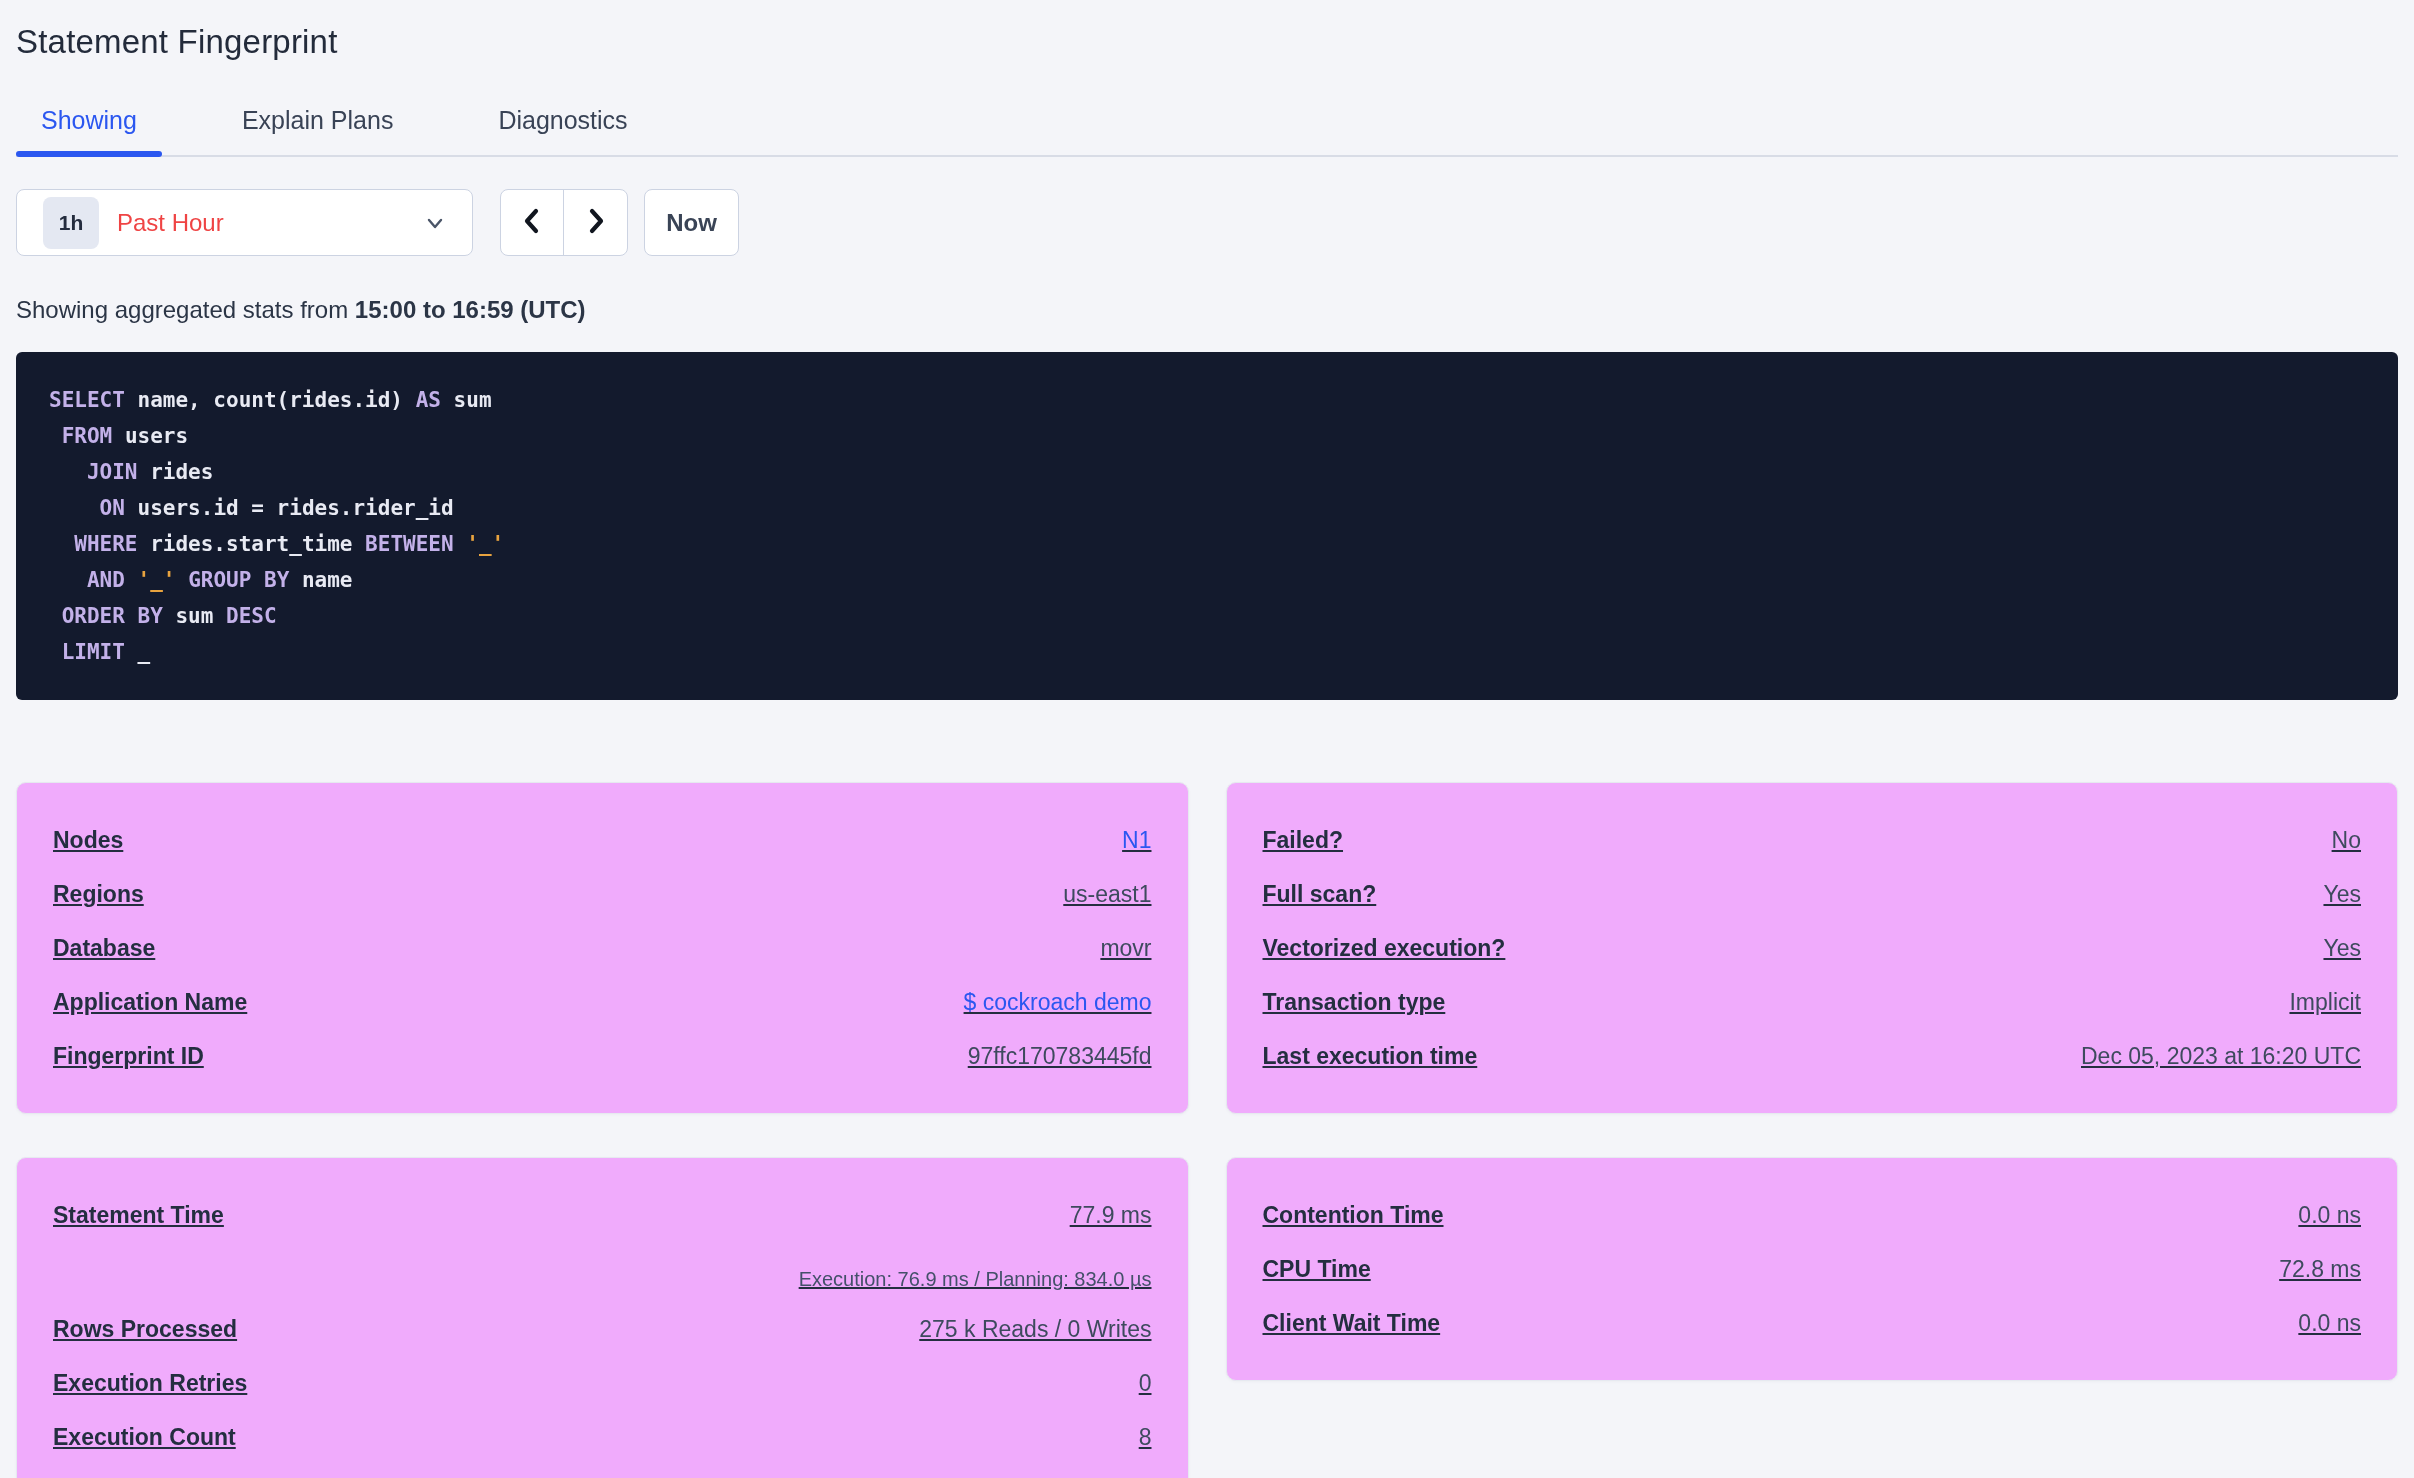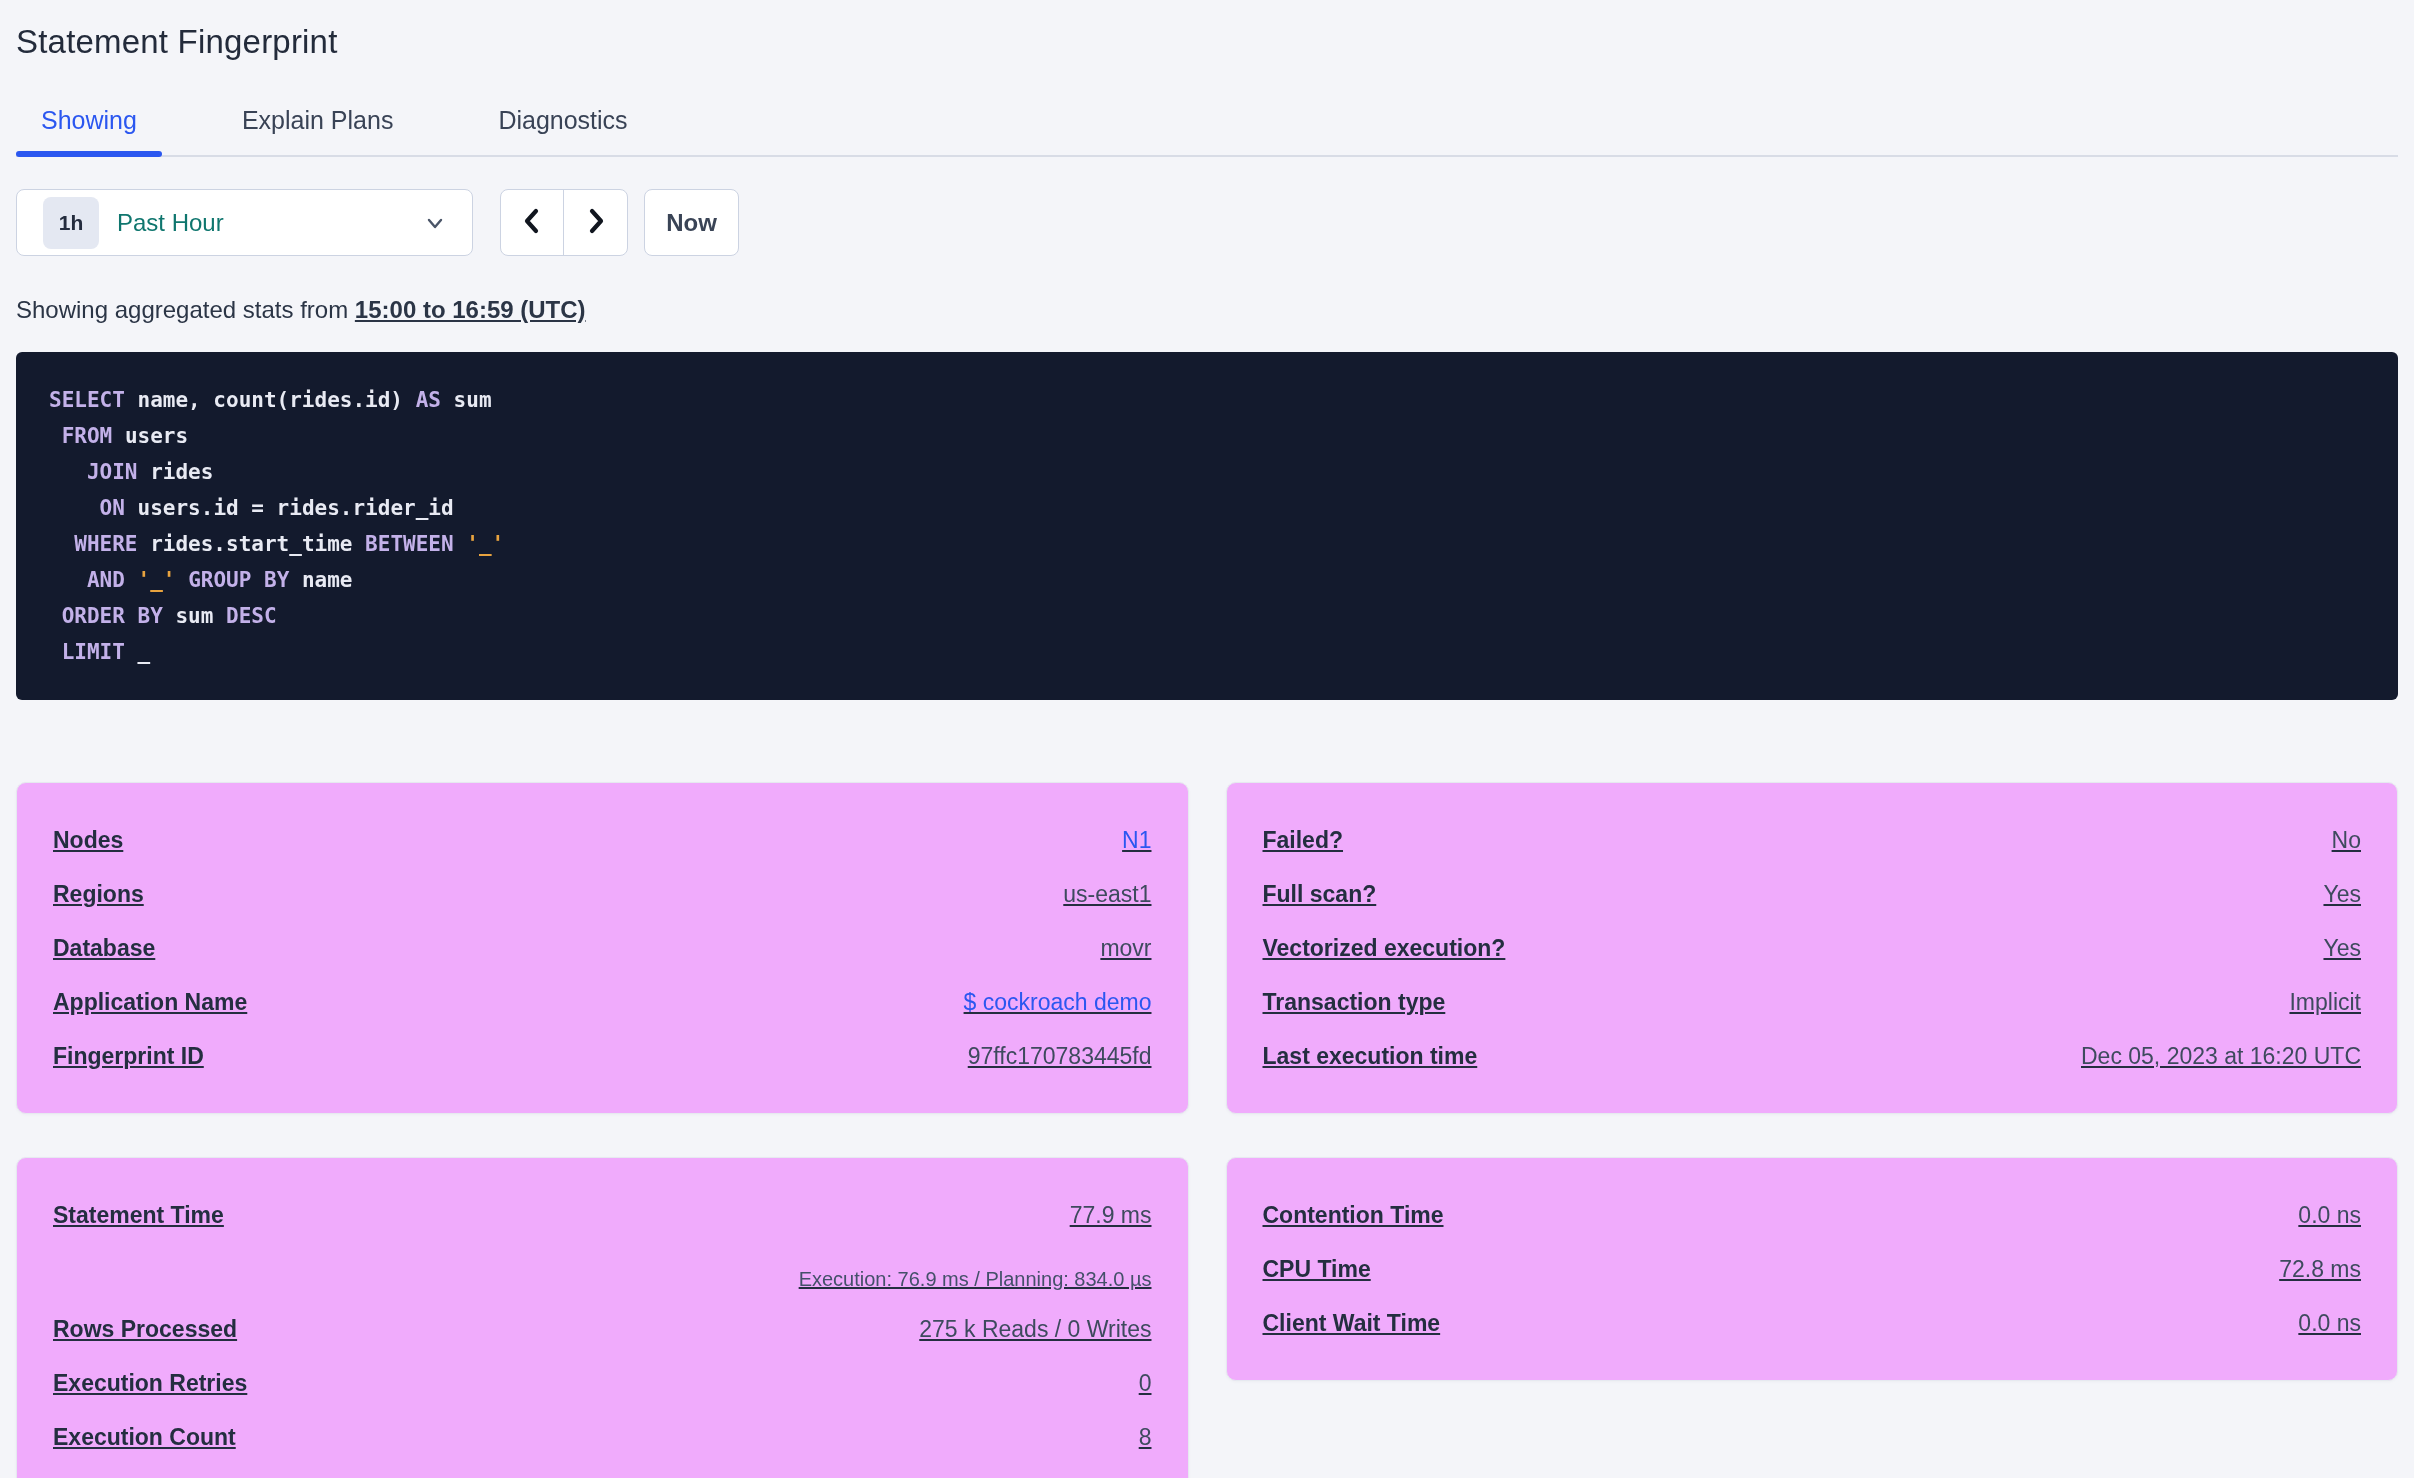--- a/index.html
+++ b/index.html
@@ -72,21 +72,21 @@
     border-radius: 8px;
     display: flex;
     align-items: center;
     justify-content: center;
     font-size: 21px;
     font-weight: 700;
     color: #242c3e;
     margin-right: 18px;
     flex: none;
   }
-  .range-label { font-size: 24px; color: #0f766e; }
+  .range-label { font-size: 24px; color: #ef4444; }
   .picker-caret { margin-left: auto; display: flex; }
 
   .arrow-group {
     display: flex;
     margin-left: 27px;
     background: #ffffff;
     border: 1px solid #ccd3e2;
     border-radius: 8px;
     overflow: hidden;
     height: 67px;
@@ -116,21 +116,21 @@
     color: #3a4456;
     cursor: pointer;
   }
 
   
   .caption {
     margin-top: 40px;
     font-size: 24px;
     color: #2b3546;
   }
-  .caption b { font-weight: 700; text-decoration: underline; }
+  .caption b { font-weight: 700; }
 
   
   .sql-box {
     margin-top: 28px;
     background: #131a2d;
     border-radius: 6px;
     padding: 30px 33px;
     height: 348px;
     font-family: "DejaVu Sans Mono", monospace;
     font-size: 21px;

